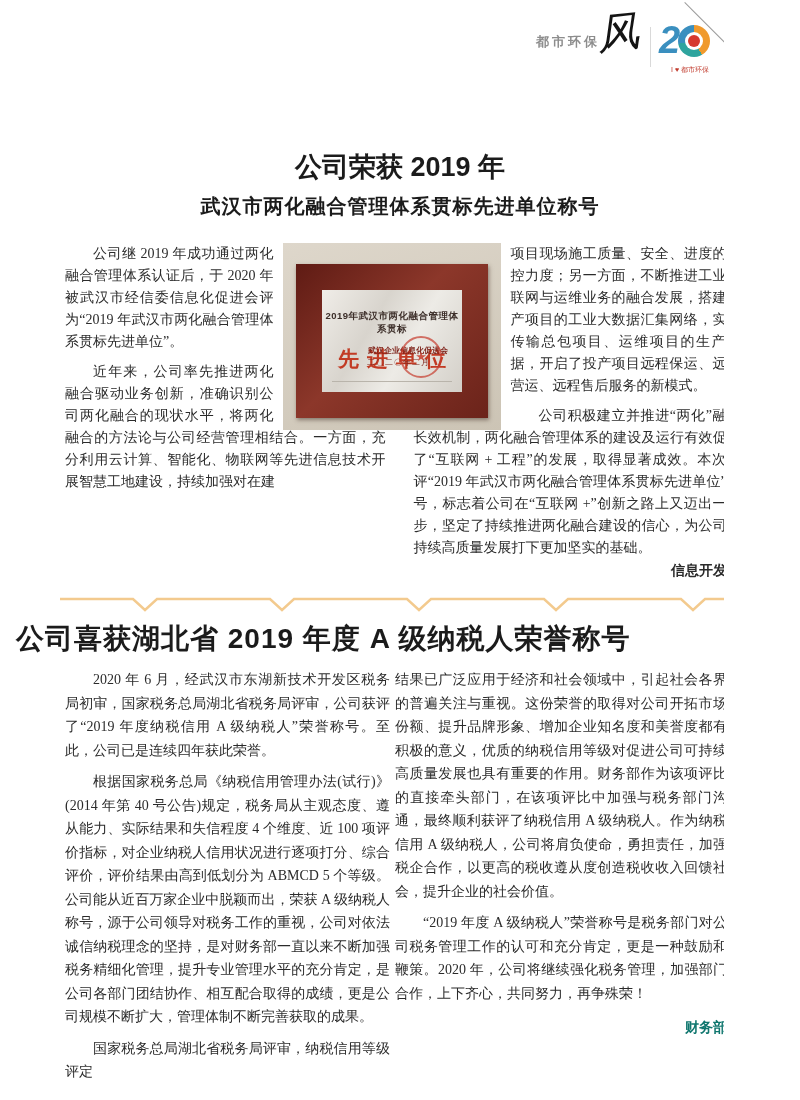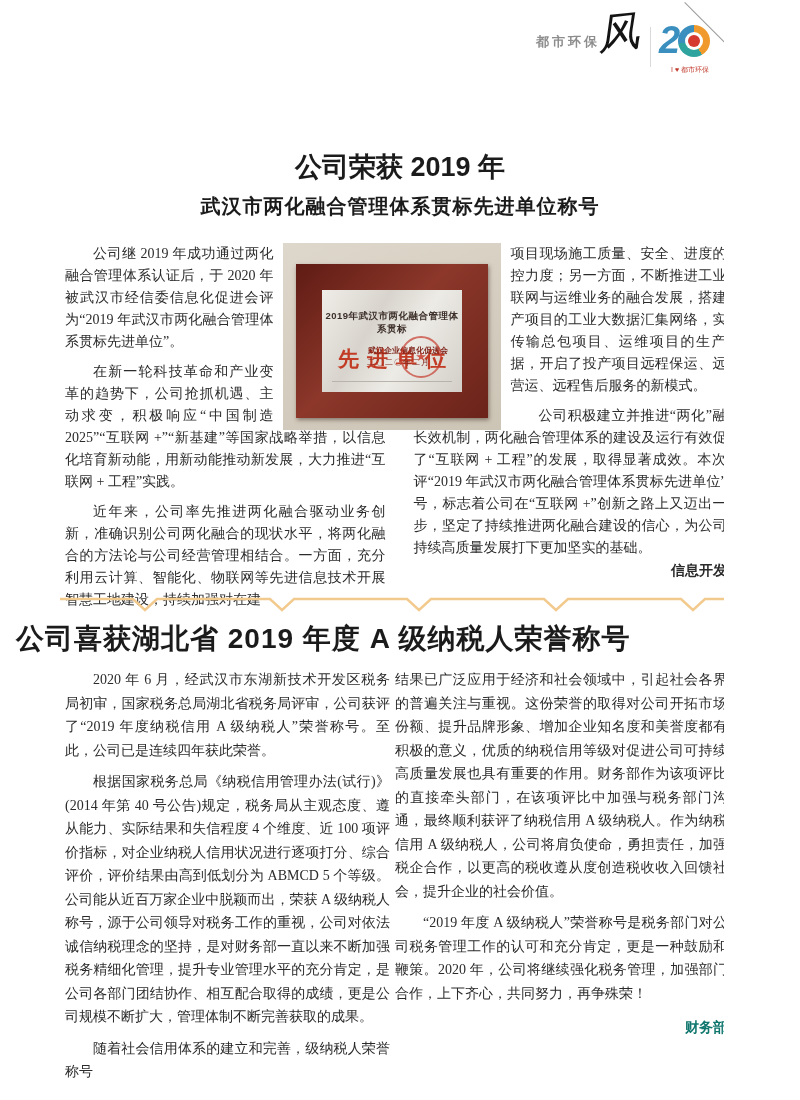--- a/index.html
+++ b/index.html
@@ -98,21 +98,20 @@
 
   <div class="a1-title">
     <div class="t1">公司荣获 2019 年</div>
     <div class="t2">武汉市两化融合管理体系贯标先进单位称号</div>
   </div>
 
   <div class="body1">
     <div class="colA">
       <div class="spacerR"></div>
       <p class="ind">公司继 2019 年成功通过两化融合管理体系认证后，于 2020 年被武汉市经信委信息化促进会评为“2019 年武汉市两化融合管理体系贯标先进单位”。</p>
-      <p class="ind">在新一轮科技革命和产业变革的趋势下，公司抢抓机遇、主动求变，积极响应“中国制造 2025”“互联网 +”“新基建”等国家战略举措，以信息化培育新动能，用新动能推动新发展，大力推进“互联网 + 工程”实践。</p>
       <p class="ind">近年来，公司率先推进两化融合驱动业务创新，准确识别公司两化融合的现状水平，将两化融合的方法论与公司经营管理相结合。一方面，充分利用云计算、智能化、物联网等先进信息技术开展智慧工地建设，持续加强对在建</p>
     </div>
     <div class="colB">
       <div class="spacerL"></div>
       <p>项目现场施工质量、安全、进度的管控力度；另一方面，不断推进工业互联网与运维业务的融合发展，搭建投产项目的工业大数据汇集网络，实时传输总包项目、运维项目的生产数据，开启了投产项目远程保运、远程营运、远程售后服务的新模式。</p>
       <p class="ind"><span>公司积极建立并推进“两化”融合长效机制，两化融合管理体系的建设及运行有效促进了“互联网 + 工程”的发展，取得显著成效。本次获评“2019 年武汉市两化融合管理体系贯标先进单位”称号，标志着公司在“互联网 +”创新之路上又迈出一大步，坚定了持续推进两化融合建设的信心，为公司可持续高质量发展打下更加坚实的基础。</span><span class="sig">信息开发部</span></p>
     </div>
 
     <div class="photo">
       <div class="plaque">
@@ -130,21 +129,21 @@
   <svg class="divider" viewBox="0 0 685 16" preserveAspectRatio="none">
     <path d="M0,2 H73 L85,13 L97,2 H210 L222,13 L234,2 H347 L359,13 L371,2 H484 L496,13 L508,2 H621 L633,13 L645,2 H685" fill="none" stroke="#f3ca8e" stroke-width="2.4"></path>
   </svg>
 
   <div class="a2-title">公司喜获湖北省 2019 年度 A 级纳税人荣誉称号</div>
 
   <div class="body2">
     <div class="colA">
       <p class="ind">2020 年 6 月，经武汉市东湖新技术开发区税务局初审，国家税务总局湖北省税务局评审，公司获评了“2019 年度纳税信用 A 级纳税人”荣誉称号。至此，公司已是连续四年获此荣誉。</p>
       <p class="ind">根据国家税务总局《纳税信用管理办法(试行)》(2014 年第 40 号公告)规定，税务局从主观态度、遵从能力、实际结果和失信程度 4 个维度、近 100 项评价指标，对企业纳税人信用状况进行逐项打分、综合评价，评价结果由高到低划分为 ABMCD 5 个等级。公司能从近百万家企业中脱颖而出，荣获 A 级纳税人称号，源于公司领导对税务工作的重视，公司对依法诚信纳税理念的坚持，是对财务部一直以来不断加强税务精细化管理，提升专业管理水平的充分肯定，是公司各部门团结协作、相互配合取得的成绩，更是公司规模不断扩大，管理体制不断完善获取的成果。</p>
-      <p class="ind">随着社会信用体系的建立和完善，级纳税人荣誉称号</p>
+      <p class="ind">国家税务总局湖北省税务局评审，纳税信用等级评定</p>
     </div>
     <div class="colB">
       <p>结果已广泛应用于经济和社会领域中，引起社会各界的普遍关注与重视。这份荣誉的取得对公司开拓市场份额、提升品牌形象、增加企业知名度和美誉度都有积极的意义，优质的纳税信用等级对促进公司可持续高质量发展也具有重要的作用。财务部作为该项评比的直接牵头部门，在该项评比中加强与税务部门沟通，最终顺利获评了纳税信用 A 级纳税人。作为纳税信用 A 级纳税人，公司将肩负使命，勇担责任，加强税企合作，以更高的税收遵从度创造税收收入回馈社会，提升企业的社会价值。</p>
       <p class="ind">“2019 年度 A 级纳税人”荣誉称号是税务部门对公司税务管理工作的认可和充分肯定，更是一种鼓励和鞭策。2020 年，公司将继续强化税务管理，加强部门合作，上下齐心，共同努力，再争殊荣！</p>
       <div class="sig-line">财务部</div>
     </div>
   </div>
 
 </div>
 

